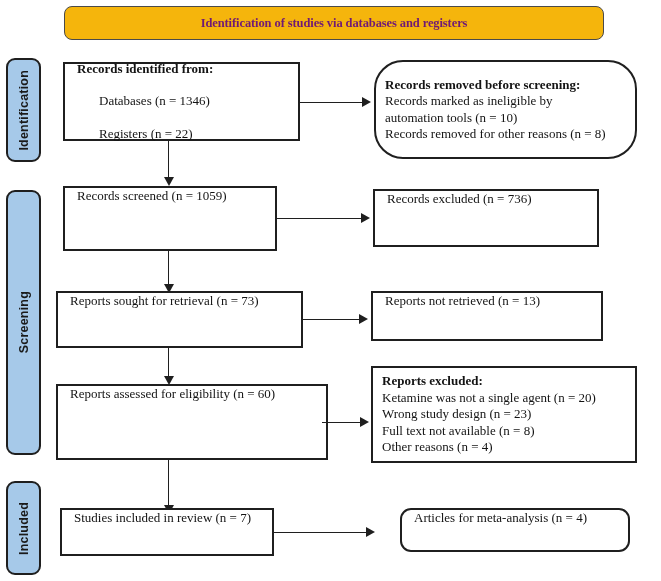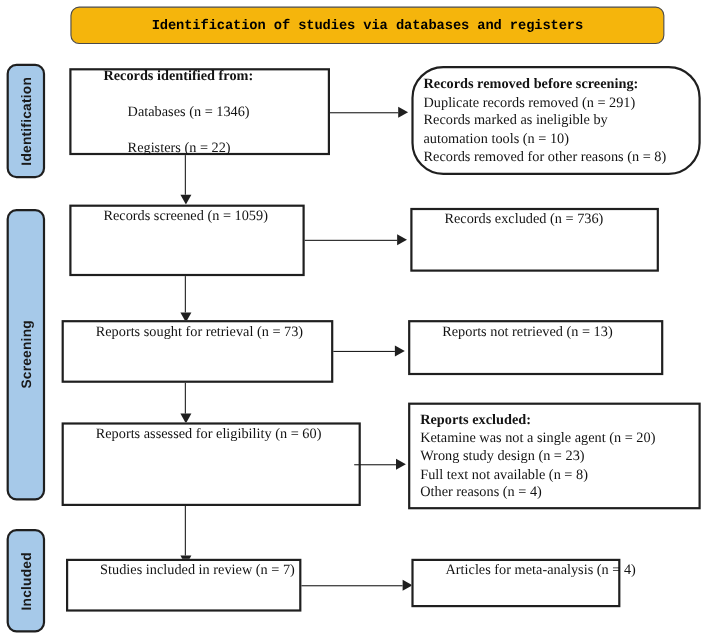--- a/index.html
+++ b/index.html
@@ -27,24 +27,24 @@
     height: 34px;
     background: #f5b50c;
     border: 1.5px solid #4a4a4a;
     border-radius: 8px;
     display: flex;
     align-items: center;
     justify-content: center;
     box-sizing: border-box;
   }
   .banner-text {
-    font-family: Liberation Mono, monospace;
+    font-family: Liberation Serif, serif;
     font-size: 12.5px;
     font-weight: bold;
-    color: #000000;
+    color: #701a75;
     letter-spacing: -0.1px;
     white-space: nowrap;
   }
 
   
   .stage {
     position: absolute;
     left: 6px;
     width: 35px;
     background: #a6c9e9;
@@ -86,21 +86,21 @@
     white-space: nowrap;
   }
   .box-line.bold {
     font-weight: bold;
   }
   .box-line.indent {
     padding-left: 22px;
     margin-top: 16px;
   }
   .pad-left {
-    padding-left: 29px;
+    padding-left: 12px;
     padding-right: 6px;
   }
   .pad-left-sm {
     padding-left: 9px;
     padding-right: 5px;
   }
 
   
   .vline {
     position: absolute;
@@ -152,21 +152,20 @@
     <div class="box-line bold">Records identified from:</div>
     <div class="box-line indent">Databases (n = 1346)</div>
     <div class="box-line indent">Registers (n = 22)</div>
   </div>
 
   <div class="hline" style="left:300px; top:102px; width:62px;"></div>
   <div class="arrow-right" style="left:362px; top:97px;"></div>
 
   <div class="box pad-left-sm" style="left:374px; top:60px; width:263px; height:99px;border-radius:29px;">
     <div class="box-line bold">Records removed before screening:</div>
-    <div class="box-line">Duplicate records removed (n = 291)</div>
     <div class="box-line">Records marked as ineligible by</div>
     <div class="box-line">automation tools (n = 10)</div>
     <div class="box-line">Records removed for other reasons (n = 8)</div>
   </div>
 
   <div class="vline" style="left:168px; top:141px; height:36px;"></div>
   <div class="arrow-down" style="left:164px; top:177px;"></div>
 
   <div class="box pad-left centered" style="left:63px; top:186px; width:214px; height:65px;">
     <div class="box-line">Records screened (n = 1059)</div>
@@ -214,17 +213,17 @@
   <div class="vline" style="left:168px; top:460px; height:45px;"></div>
   <div class="arrow-down" style="left:164px; top:505px;"></div>
 
   <div class="box pad-left centered" style="left:60px; top:508px; width:214px; height:48px;">
     <div class="box-line">Studies included in review (n = 7)</div>
   </div>
 
   <div class="hline" style="left:274px; top:532px; width:92px;"></div>
   <div class="arrow-right" style="left:366px; top:527px;"></div>
 
-  <div class="box pad-left centered" style="left:374px; top:508px; width:190px; height:44px;">
+  <div class="box pad-left centered" style="left:400px; top:508px; width:230px; height:44px;border-radius:11px;">
     <div class="box-line">Articles for meta-analysis (n = 4)</div>
   </div>
 
 </div>
 
 </body></html>

